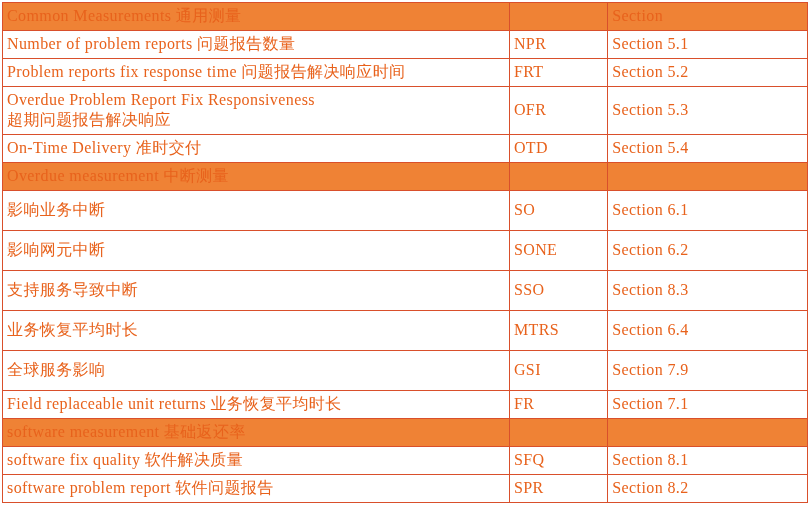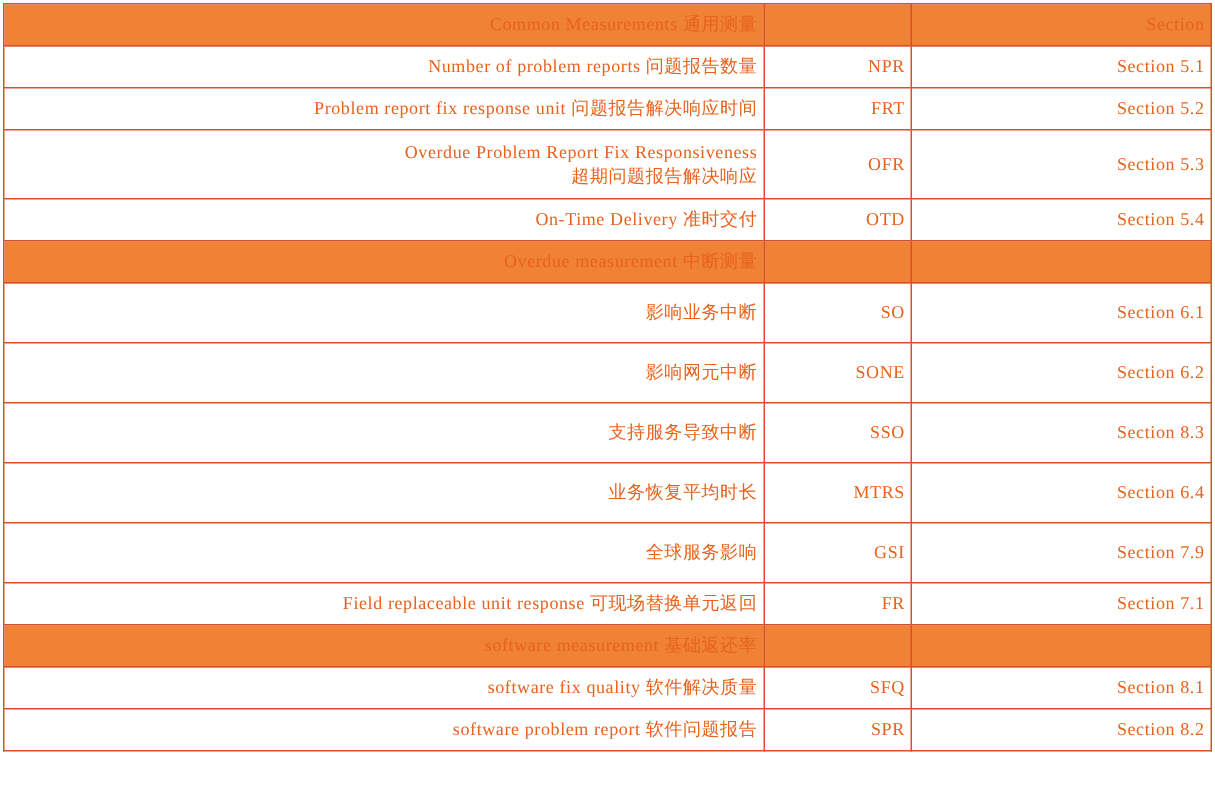--- a/index.html
+++ b/index.html
@@ -15,23 +15,23 @@
   }
   #measurements-table {
     border-collapse: collapse;
     width: 806px;
     margin: 2px 0 0 2px;
     table-layout: fixed;
   }
   #measurements-table td {
     border: 1px solid #d94f2b;
     color: #e8621c;
-    text-align: right;
+    text-align: left;
     vertical-align: middle;
-    font-size: 12px;
+    font-size: 16px;
     letter-spacing: 0.4px;
     padding: 3px 4px;
     line-height: 1.28;
   }
   .col-name   { width: 505px; }
   .col-abbr   { width: 98px; }
   .col-sect   { width: 199px; }
 
   tr.section-head td {
     background: #ef8235;
@@ -64,21 +64,21 @@
       <td>Section</td>
     </tr>
 
     <tr class="r-norm">
       <td>Number of problem reports  问题报告数量</td>
       <td>NPR</td>
       <td>Section 5.1</td>
     </tr>
 
     <tr class="r-norm">
-      <td>Problem report fix response unit   问题报告解决响应时间</td>
+      <td>Problem reports fix response time   问题报告解决响应时间</td>
       <td>FRT</td>
       <td>Section 5.2</td>
     </tr>
 
     <tr class="r-tall">
       <td class="nowrap-2" style="white-space:pre-line">Overdue Problem Report Fix Responsiveness
 超期问题报告解决响应</td>
       <td>OFR</td>
       <td>Section 5.3</td>
     </tr>
@@ -120,21 +120,21 @@
     </tr>
 
     <tr class="r-mid">
       <td>全球服务影响</td>
       <td>GSI</td>
       <td>Section 7.9</td>
     </tr>
 
 
     <tr class="r-norm">
-      <td>Field replaceable unit response 可现场替换单元返回</td>
+      <td>Field replaceable unit returns 业务恢复平均时长</td>
       <td>FR</td>
       <td>Section 7.1</td>
     </tr>
 
 
     <tr class="section-head r-norm">
       <td>software measurement    基础返还率</td>
       <td class="blank"></td>
       <td class="blank"></td>
     </tr>

